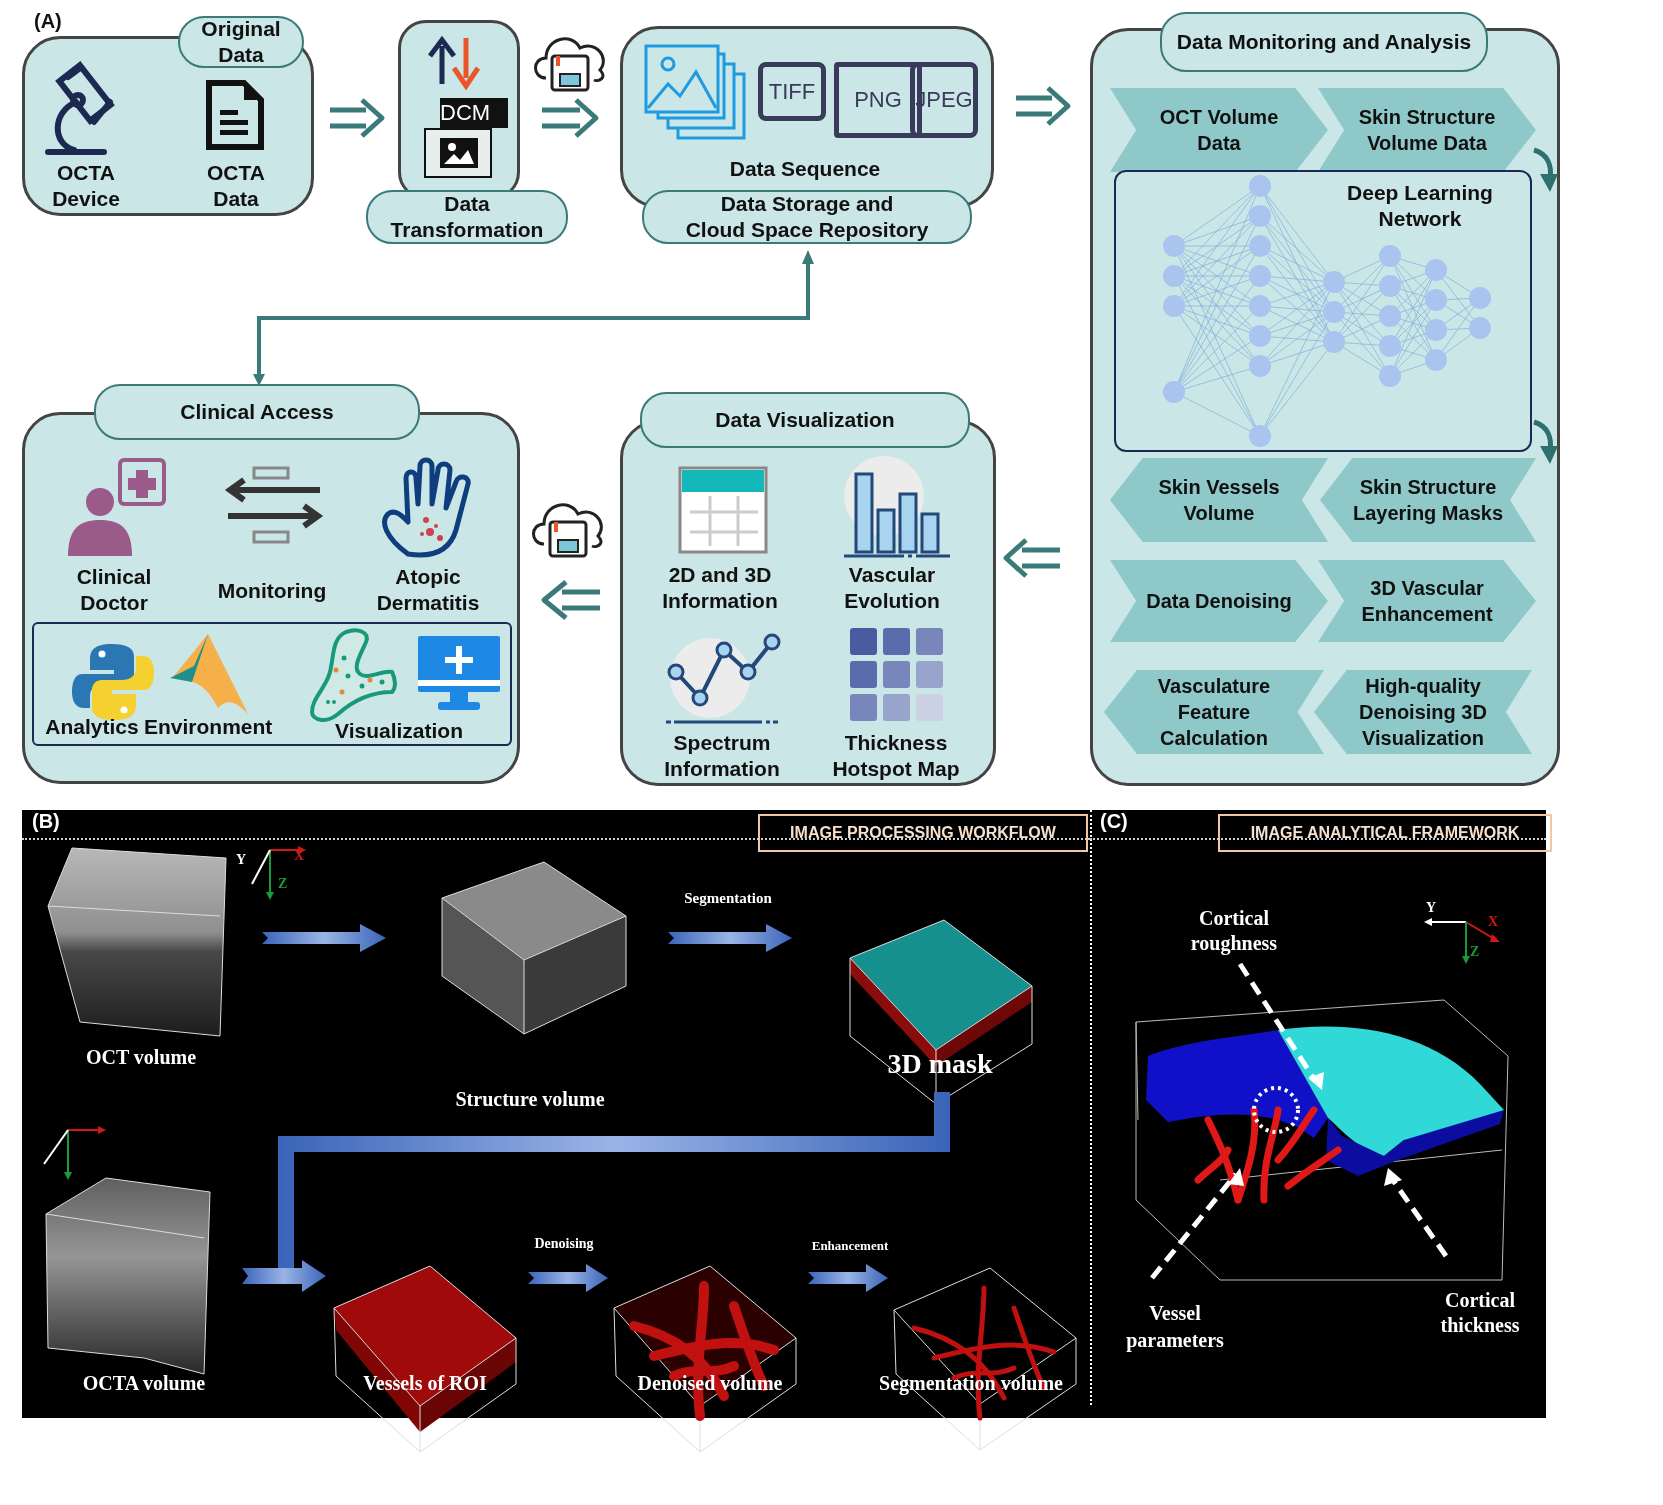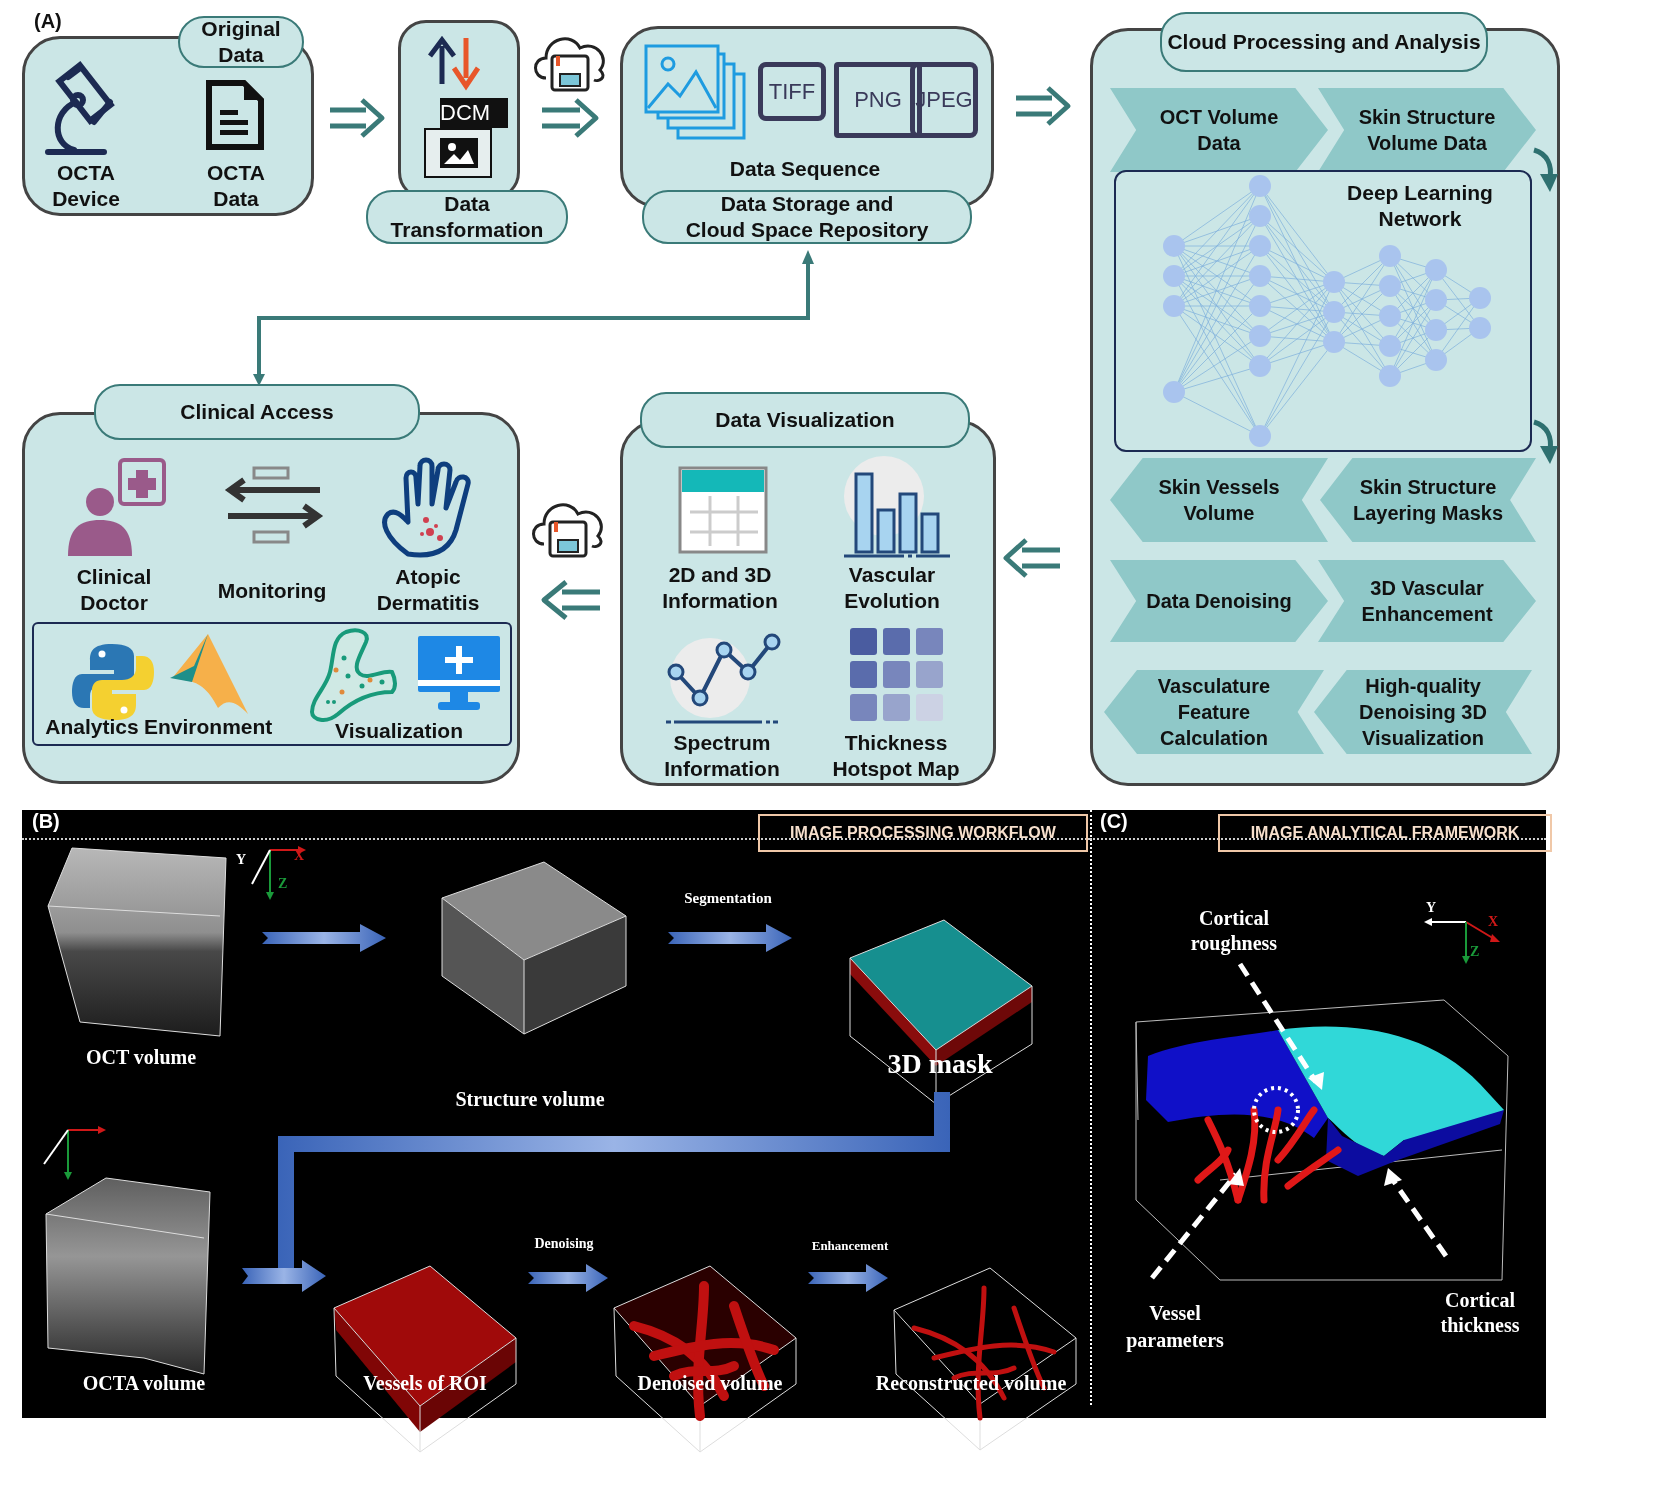--- a/index.html
+++ b/index.html
@@ -101,21 +101,21 @@
   <path d="M2 12 H38 M2 28 H38 M34 2 L54 20 L34 38" fill="none" stroke="#3a7a78" stroke-width="5" stroke-linejoin="round"></path>
 </svg>
 
 <svg style="left:250px;top:246px;" width="570" height="140">
   <path d="M558 16 V72 H9 V130" fill="none" stroke="#3a7a78" stroke-width="4"></path>
   <path d="M552 18 L558 4 L564 18 Z" fill="#3a7a78"></path>
   <path d="M3 128 L9 140 L15 128 Z" fill="#3a7a78"></path>
 </svg>
 
 <div class="panel" style="left:1090px;top:28px;width:470px;height:758px;"></div>
-<div class="tag" style="left:1160px;top:12px;width:328px;height:60px;">Cloud Processing and Analysis</div>
+<div class="tag" style="left:1160px;top:12px;width:328px;height:60px;">Data Monitoring and Analysis</div>
 <div class="chev r" style="left:1110px;top:88px;width:218px;height:84px;">OCT Volume
 Data</div>
 <div class="chev r" style="left:1318px;top:88px;width:218px;height:84px;">Skin Structure
 Volume Data</div>
 <svg style="left:1532px;top:148px;" width="26" height="44">
   <path d="M2 2 C16 6 20 18 18 30" fill="none" stroke="#2e7070" stroke-width="5"></path>
     <path d="M8 26 L18 44 L26 26 Z" fill="#2e7070"></path>
 </svg>
 
 <div class="abs" style="left:1114px;top:170px;width:418px;height:282px;border:2px solid #1c2a52;border-radius:12px;box-sizing:border-box;"></div>
@@ -518,21 +518,21 @@
   <path d="M0 42 L96 0 L182 70 L86 136 Z M0 42 L2 106 L86 182 L182 116 L182 70 M86 136 V182" fill="none" stroke="#ddd" stroke-width="1"></path>
 <path d="M20 60 C60 70 90 90 110 130" stroke="#c01010" stroke-width="5" fill="none" stroke-linecap="round"></path>
     <path d="M90 20 C90 60 80 100 86 150" stroke="#c01010" stroke-width="5" fill="none" stroke-linecap="round"></path>
     <path d="M40 90 C80 80 120 70 160 84" stroke="#c01010" stroke-width="5" fill="none" stroke-linecap="round"></path>
     <path d="M120 40 C130 70 140 100 150 120" stroke="#c01010" stroke-width="5" fill="none" stroke-linecap="round"></path>
     <path d="M60 110 C80 100 100 110 120 100" stroke="#c01010" stroke-width="5" fill="none" stroke-linecap="round"></path>
   </svg>
 <div class="serif" style="left:54px;top:1372px;width:180px;font-size:20px;">OCTA volume</div>
 <div class="serif" style="left:330px;top:1372px;width:190px;font-size:20px;">Vessels of ROI</div>
 <div class="serif" style="left:618px;top:1372px;width:184px;font-size:20px;">Denoised volume</div>
-<div class="serif" style="left:866px;top:1372px;width:210px;font-size:20px;">Reconstructed volume</div>
+<div class="serif" style="left:866px;top:1372px;width:210px;font-size:20px;">Segmentation volume</div>
 
 <div class="dark" style="left:1090px;top:810px;width:456px;height:608px;"></div>
 <div class="abs" style="left:1090px;top:810px;height:595px;border-left:2px dotted #fff;"></div>
 <div class="abs" style="left:1090px;top:838px;width:456px;border-top:2px dotted #ccc;"></div>
 <div class="panel-letter" style="left:1100px;top:810px;color:#fff;font-size:20px;">(C)</div>
 <div class="hdrbox" style="left:1218px;top:814px;width:334px;height:38px;">IMAGE ANALYTICAL FRAMEWORK</div>
 
 <svg style="left:1420px;top:906px;" width="90" height="62">
   <line x1="46" y1="16" x2="8" y2="16" stroke="#fff" stroke-width="2"></line>
     <path d="M12 12 L4 16 L12 20 Z" fill="#fff"></path>

